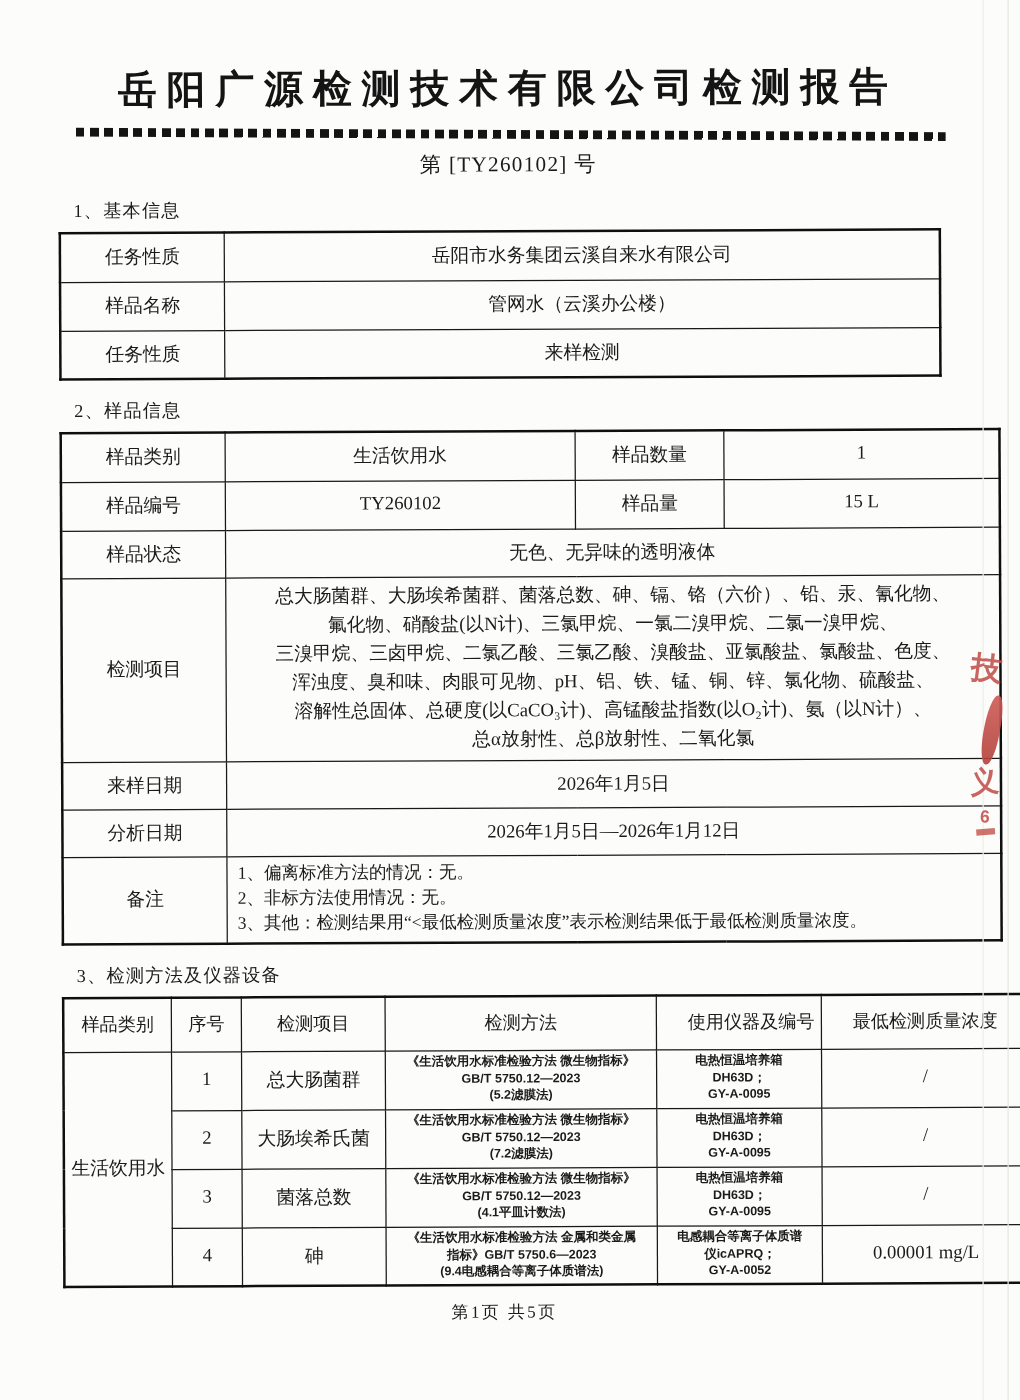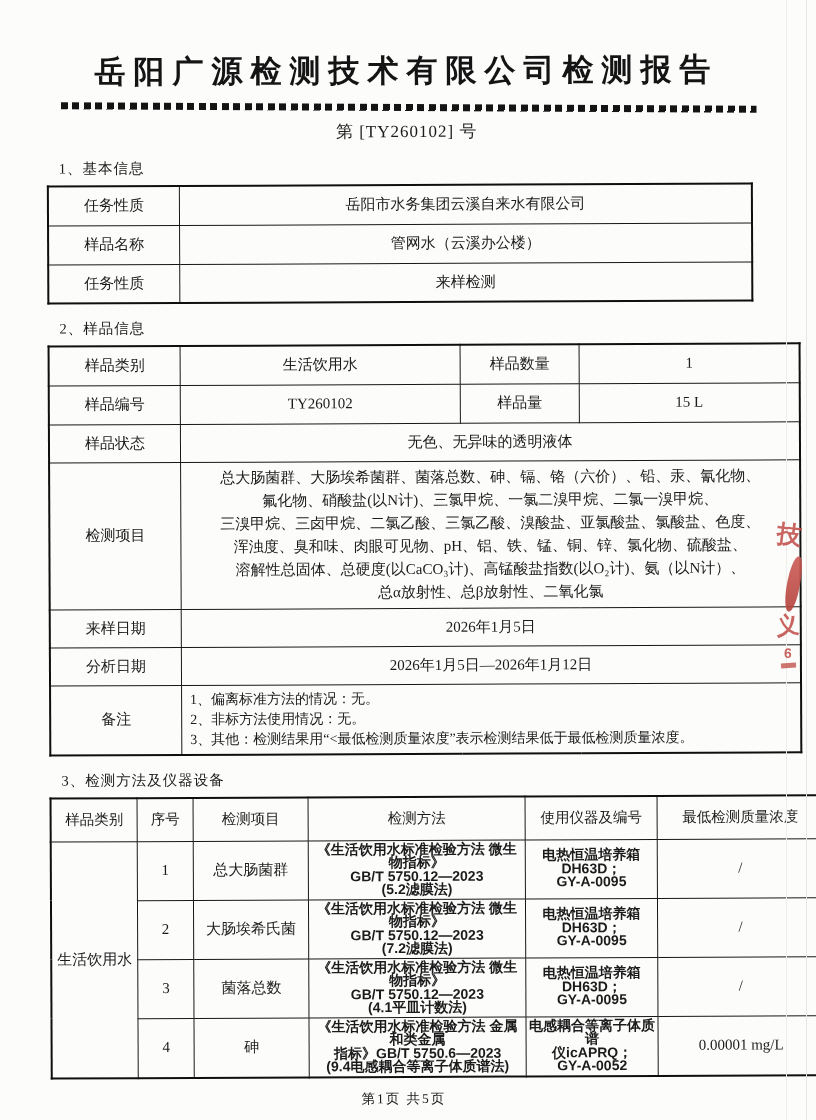--- a/index.html
+++ b/index.html
@@ -46,24 +46,24 @@
   .t2 .r-items { height:146px; }
   .t2 .r-date { height:38px; }
   .t2 .r-remark { height:64px; }
   .items-cell { line-height:23px; font-size:15px; padding:4px 8px; }
   .items-cell .cl { display:block; }
   .remark-cell { text-align:left; font-size:14px; line-height:20px; padding:4px 4px 4px 8px; }
   .remark-cell .cl { display:block; }
 
   
   .t3 .c1 { width:75px; } .t3 .c2 { width:45px;margin-top:32px; } .t3 .c3 { width:104px; }
-  .t3 .c4 { width:206px; } .t3 .c5 { width:121px; } .t3 .c6 { width:155px; }
+  .t3 .c4 { width:206px; } .t3 .c5 { width:121px;text-align:right; } .t3 .c6 { width:155px; }
   .t3 th { height:38px; font-size:14.5px; }
   .t3 .data-row { height:47px; }
-  .cell-small { font-size:14px; line-height:13.5px; padding:2px 2px; font-weight:700; font-family:"Liberation Sans",sans-serif;}
+  .cell-small { font-size:10px; line-height:13.5px; padding:2px 2px; font-weight:700; font-family:"Liberation Sans",sans-serif;}
   .cell-small .cl { display:block; }
   .t3 .category-cell { font-size:15px; line-height:22px; }
 
   .page-footer { width:706px; margin:12px 0 0 48px; text-align:center; font-size:13.5px; letter-spacing:2px; }
 
   
   .crease { position:absolute; top:0; left:786px; width:1px; height:1120px; background:#ededea; }
   .edge-line { position:absolute; top:0; left:806px; width:1px; height:1120px; background:#e6e6e3; }
   .seal-frag { position:absolute; color:#c2514b; font-family:"Liberation Sans",sans-serif; font-weight:700; opacity:.88; }
   .seal-frag.f1 { left:777px; top:518px; font-size:25px; transform:rotate(7deg); }

